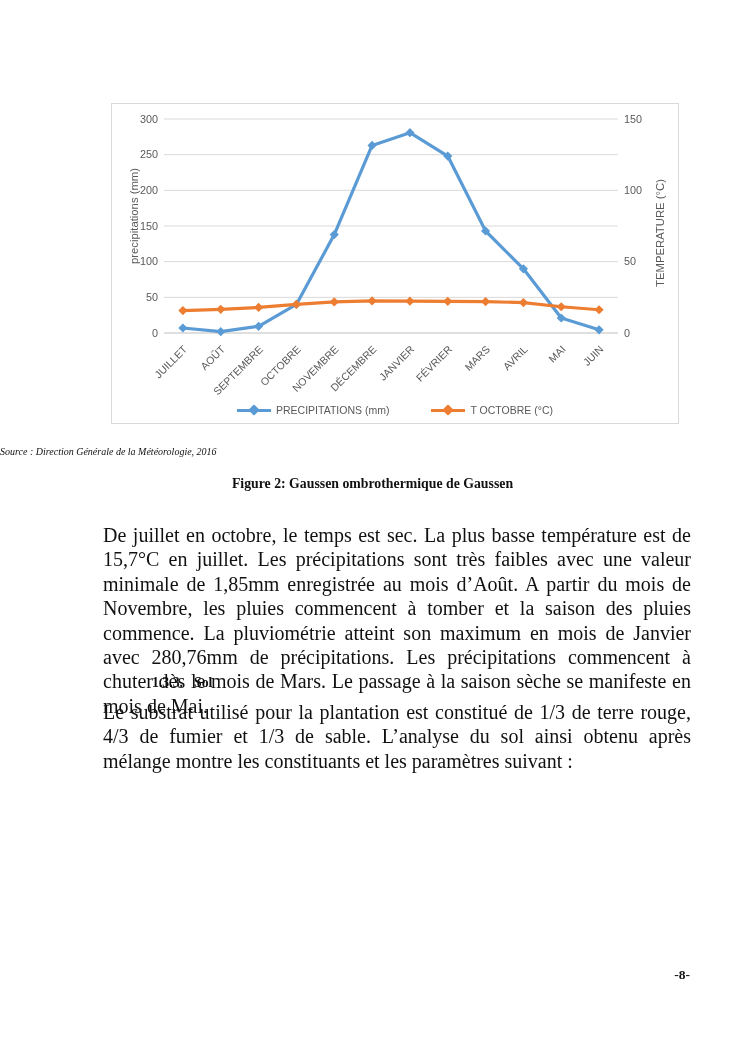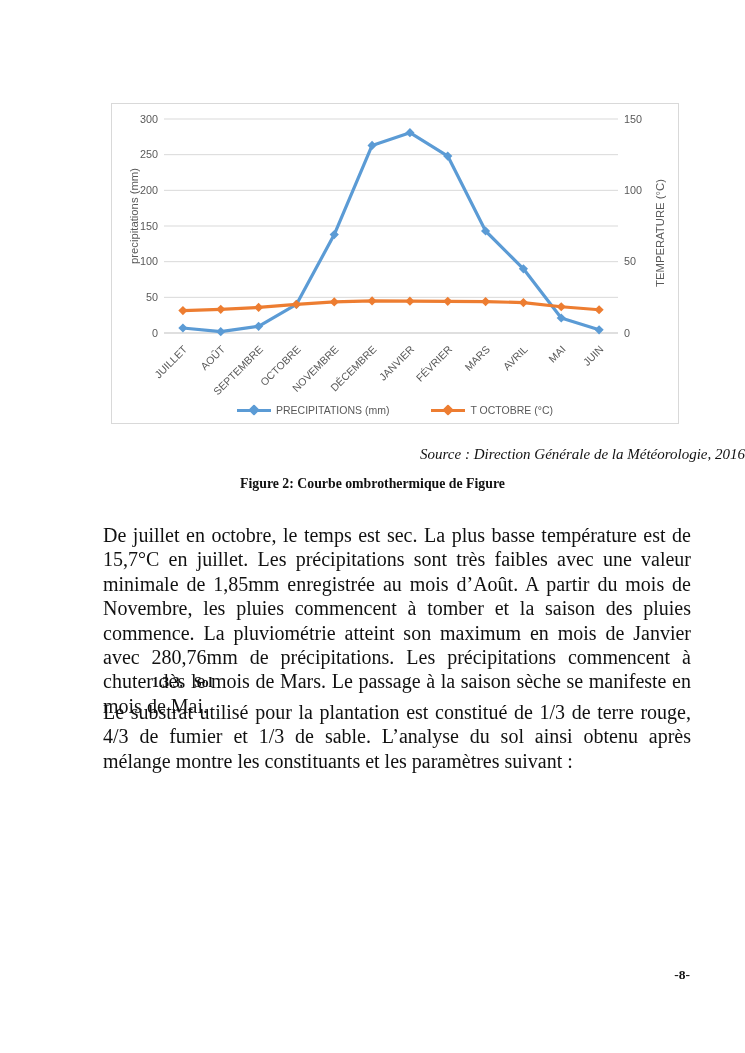--- a/index.html
+++ b/index.html
@@ -48,23 +48,23 @@
     width: 8px; height: 8px;
     transform: rotate(45deg);
     border-radius: 1px;
   }
   .legend-text { margin-left: 5px; white-space: nowrap; }
 
   
   .source-line {
     position: absolute;
     left: 0; top: 446px; width: 100%;
-    text-align: right;
+    text-align: left;
     font-style: italic;
-    font-size: 15px;
+    font-size: 10px;
   }
   .caption {
     position: absolute;
     left: 0; top: 476px; width: 100%;
     text-align: center;
     font-weight: bold;
     font-size: 13.8px;
   }
 
   
@@ -175,21 +175,21 @@
             <span class="legend-line" style="background: rgb(237, 125, 49);"></span>
             <span class="legend-diamond" style="background: rgb(237, 125, 49);"></span>
           </span>
           <span class="legend-text">T OCTOBRE (°C)</span>
         </span>
       </div>
   </div>
 
   <div class="source-line">Source : Direction Générale de la Météorologie, 2016</div>
 
-  <div class="caption">Figure 2: Courbe ombrothermique de Figure</div>
+  <div class="caption">Figure 2: Gaussen ombrothermique de Gaussen</div>
 
   <p class="body-p p1">De juillet en octobre, le temps est sec. La plus basse température est de 15,7°C en juillet. Les précipitations sont très faibles avec une valeur minimale de 1,85mm enregistrée au mois d’Août. A partir du mois de Novembre, les pluies commencent à tomber et la saison des pluies commence. La pluviométrie atteint son maximum en mois de Janvier avec 280,76mm de précipitations. Les précipitations commencent à chuter dès le mois de Mars. Le passage à la saison sèche se manifeste en mois de Mai.</p>
 
   <div class="heading">
     <span class="num">1.3.3.</span><span>Sol</span>
   </div>
 
   <p class="body-p p2">Le substrat utilisé pour la plantation est constitué de 1/3 de terre rouge, 4/3 de fumier et 1/3 de sable. L’analyse du sol ainsi obtenu après mélange montre les constituants et les paramètres suivant :</p>
 
   <div class="page-number">-8-</div>

